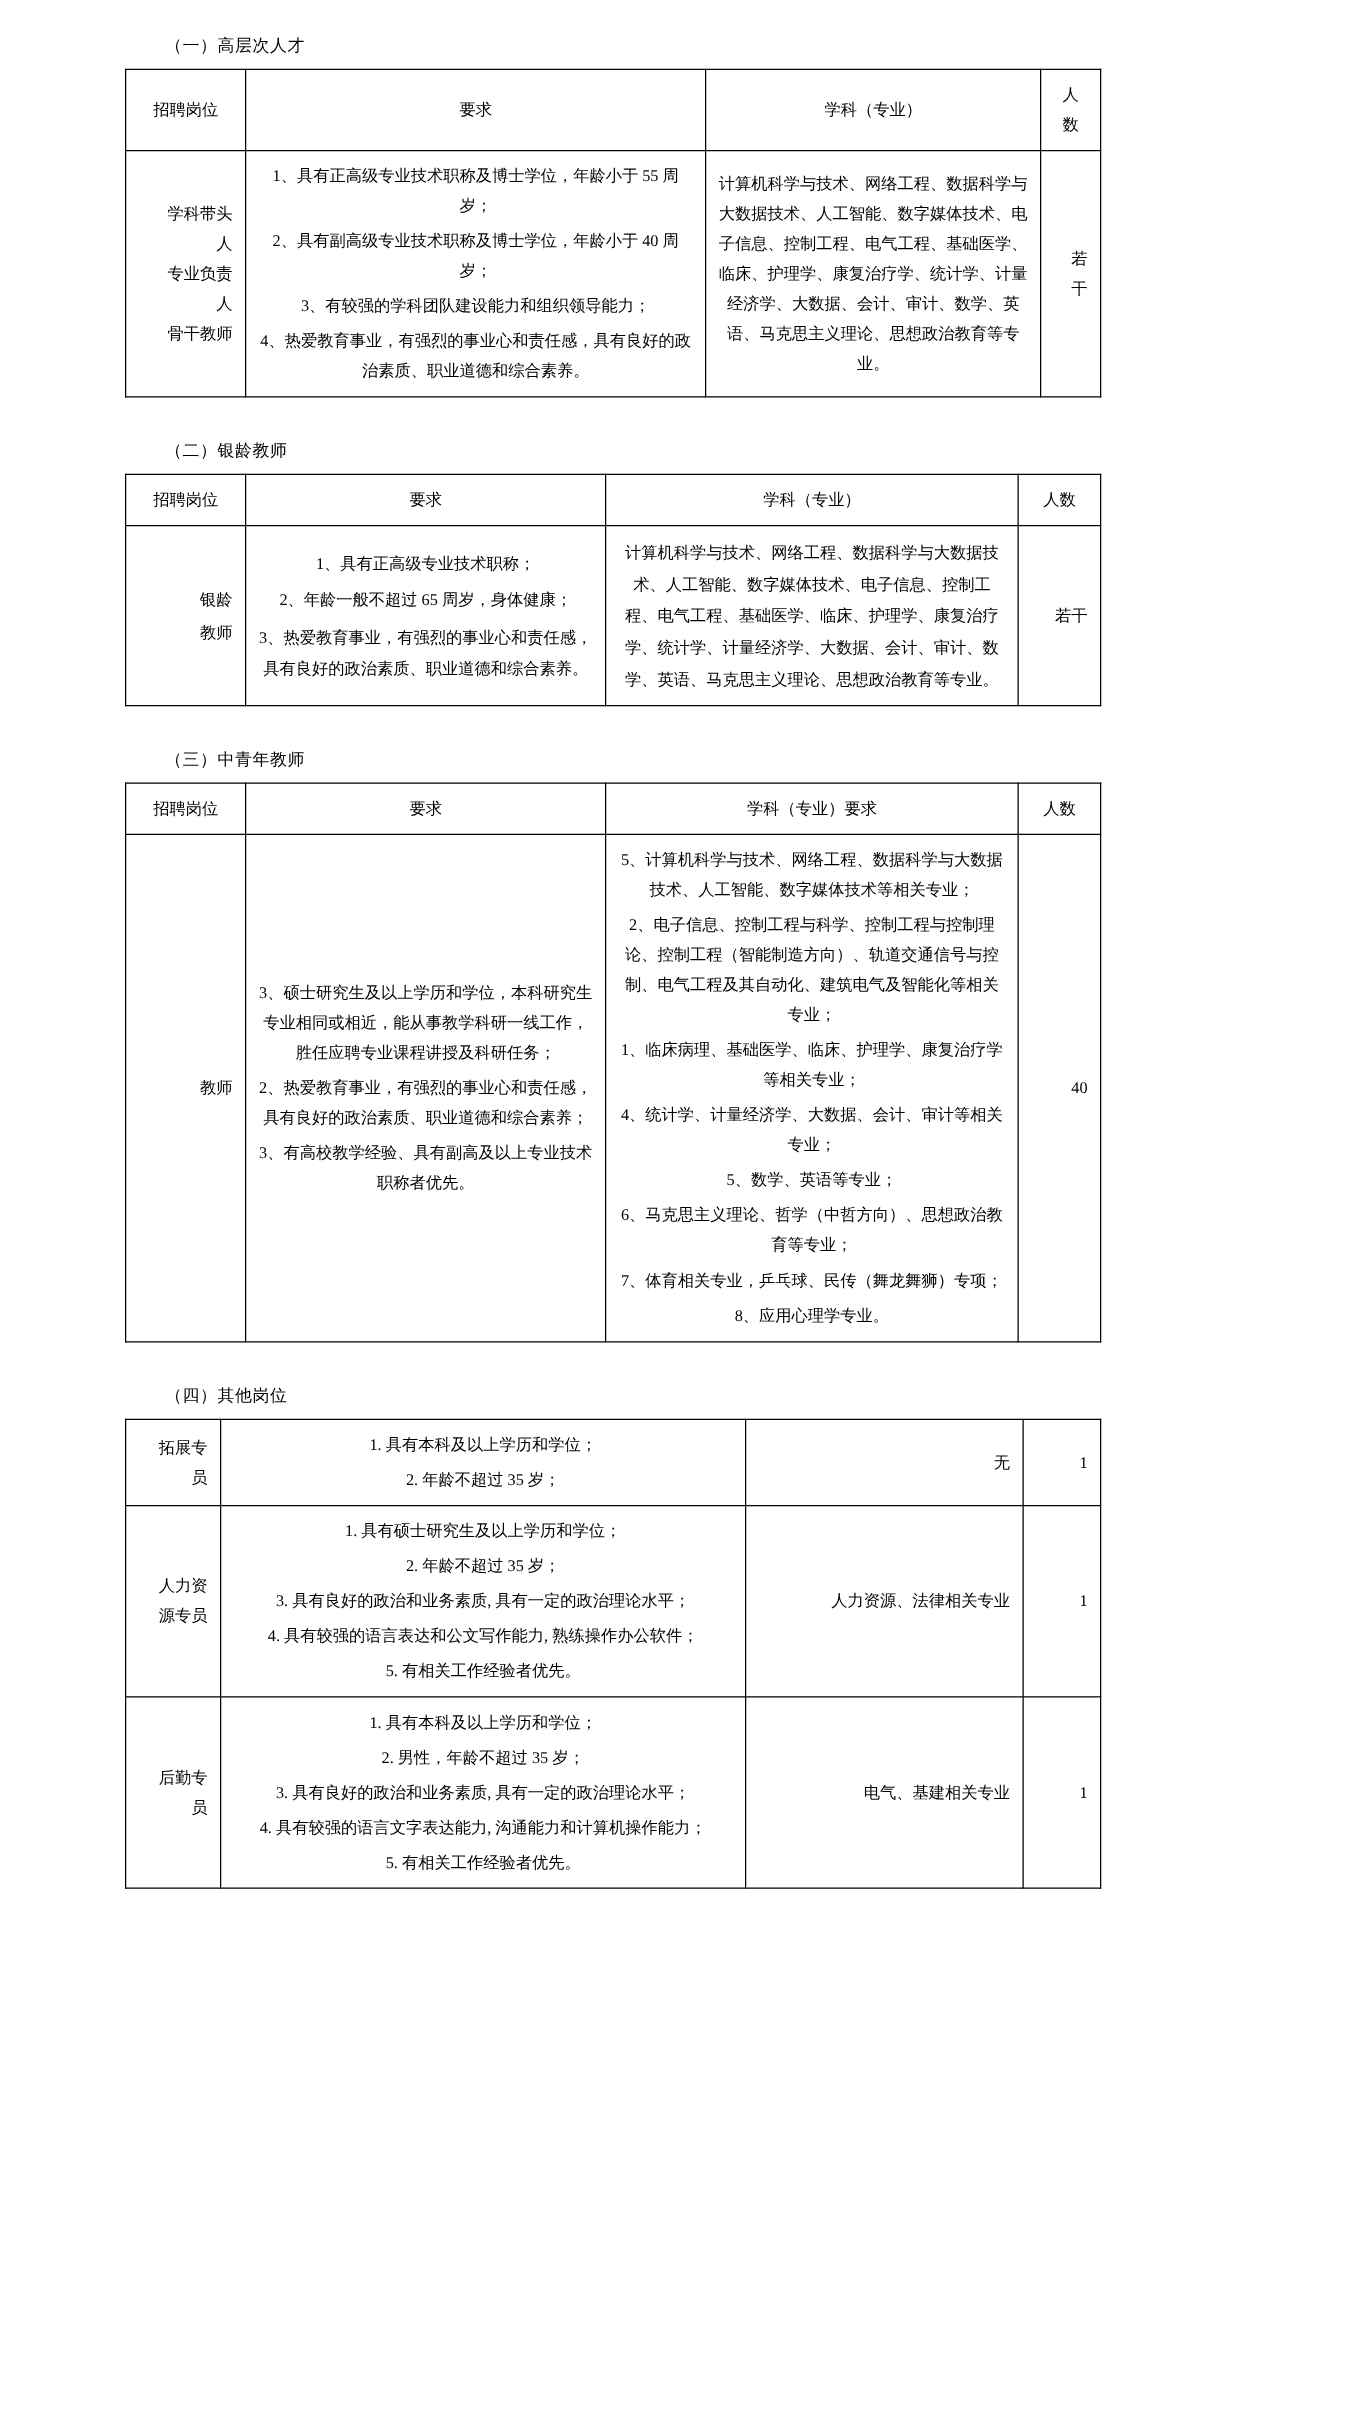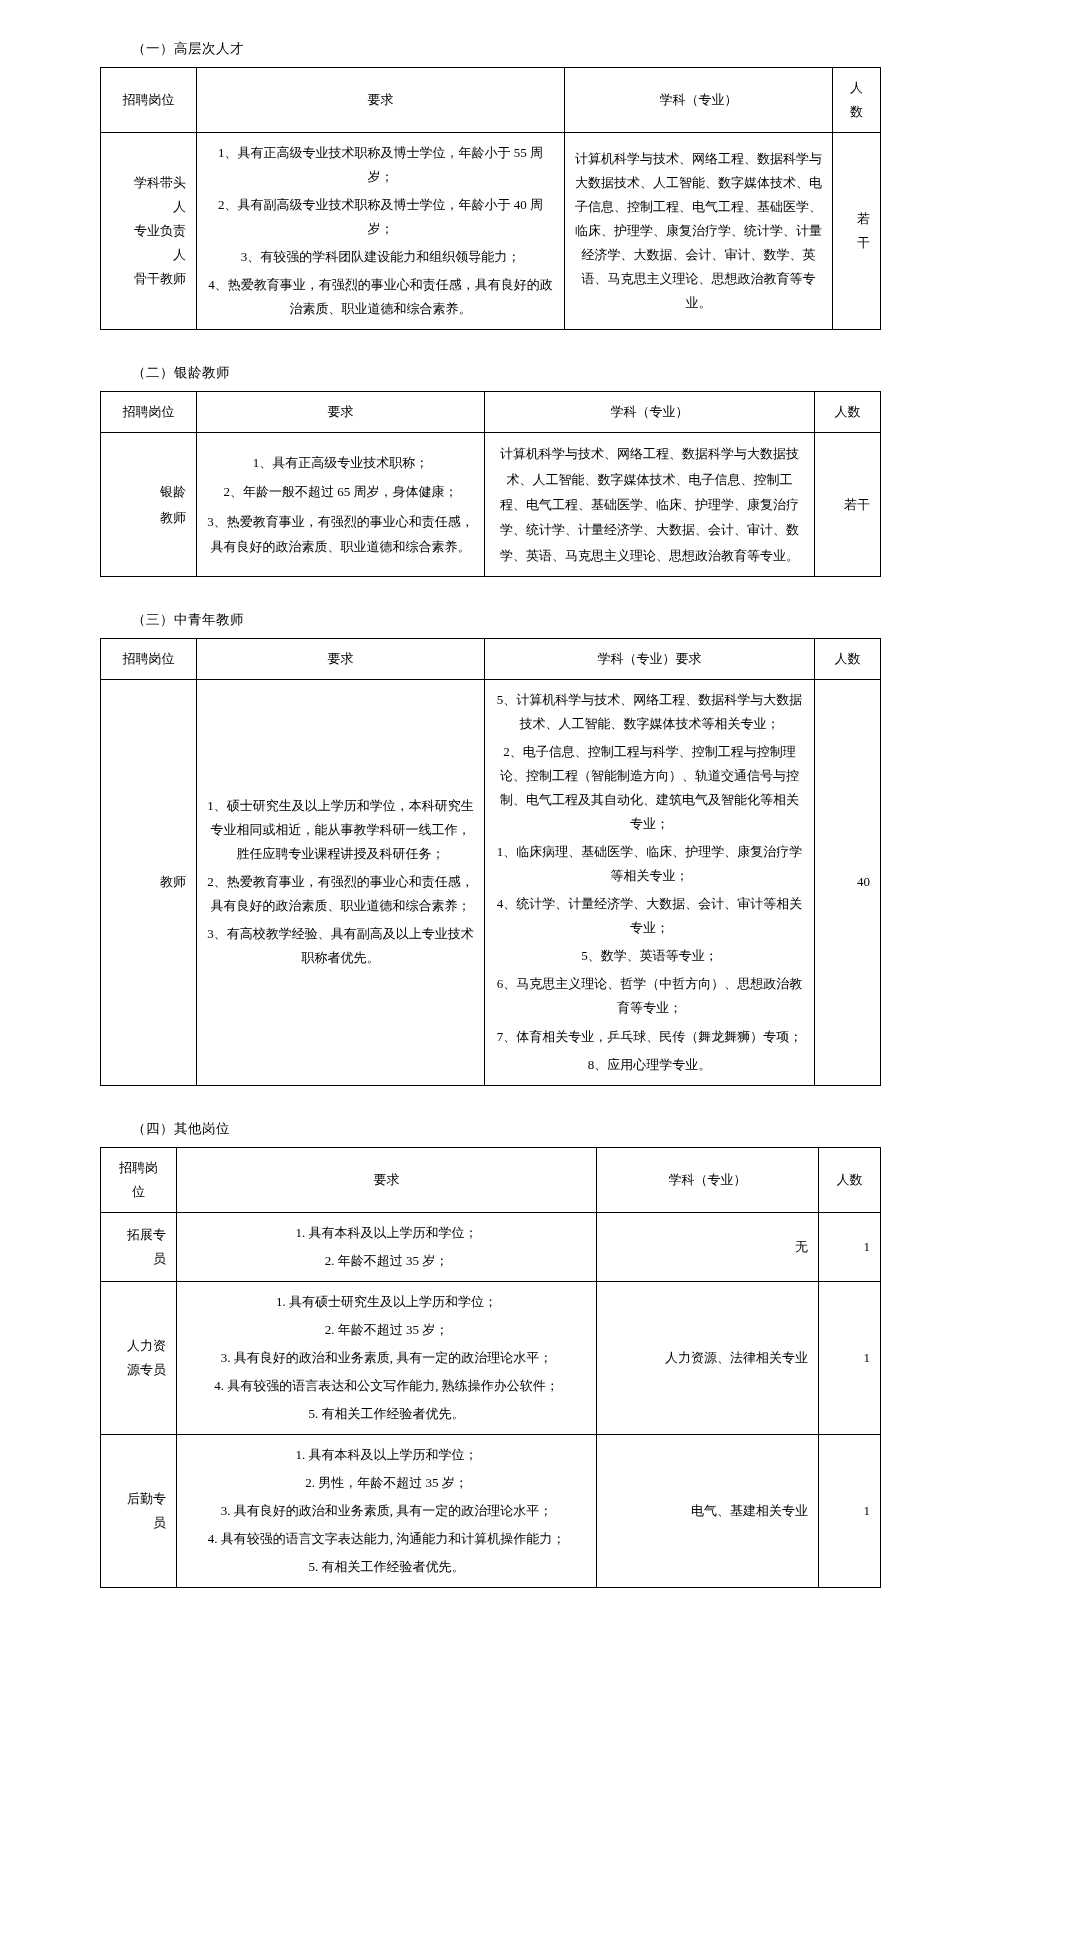--- a/index.html
+++ b/index.html
@@ -10,21 +10,21 @@
   body {
     width: 1080px;
     min-height: 1941px;
     font-family: "Liberation Serif", "DejaVu Serif", serif;
     color: #000000;
   }
   .page {
     width: 956px;
     min-height: 1941px;
     box-sizing: border-box;
-    padding: 40px 100px 40px 100px;
+    padding: 28px 100px 40px 100px;
     position: relative;
   }
   .section {
     margin-bottom: 34px;
   }
   .section-title {
     font-size: 13.5px;
     line-height: 1.4;
     margin: 0 0 8px 32px;
     letter-spacing: 0.5px;
@@ -161,21 +161,21 @@
       <tbody>
           <tr>
         <th class="hd">招聘岗位</th>
         <th class="hd">要求</th>
         <th class="hd">学科（专业）要求</th>
         <th class="hd">人数</th>
       </tr>
       <tr>
         <td class="center">教师</td>
         <td class="cellbody">
-          <p>1、硕士研究生及以上学历和学位，本科研究生专业相同或相近，能从事教学科研一线工作，胜任应聘专业课程讲授及科研任务；</p>
+          <p>3、硕士研究生及以上学历和学位，本科研究生专业相同或相近，能从事教学科研一线工作，胜任应聘专业课程讲授及科研任务；</p>
           <p>2、热爱教育事业，有强烈的事业心和责任感，具有良好的政治素质、职业道德和综合素养；</p>
           <p>3、有高校教学经验、具有副高及以上专业技术职称者优先。</p>
         </td>
         <td class="cellbody">
           <p>5、计算机科学与技术、网络工程、数据科学与大数据技术、人工智能、数字媒体技术等相关专业；</p>
           <p>2、电子信息、控制工程与科学、控制工程与控制理论、控制工程（智能制造方向）、轨道交通信号与控制、电气工程及其自动化、建筑电气及智能化等相关专业；</p>
           <p>1、临床病理、基础医学、临床、护理学、康复治疗学等相关专业；</p>
           <p>4、统计学、计量经济学、大数据、会计、审计等相关专业；</p>
           <p>5、数学、英语等专业；</p>
           <p>6、马克思主义理论、哲学（中哲方向）、思想政治教育等专业；</p>
@@ -191,29 +191,20 @@
   <div class="section">
     <div class="section-title">（四）其他岗位</div>
     <table class="doc">
       <colgroup>
         <col style="width:76px">
         <col style="width:420px">
         <col style="width:222px">
         <col style="width:62px">
       </colgroup>
       <tbody>
-          <tr>
-        <th class="hd">
-          <div>招聘岗</div>
-          <div>位</div>
-        </th>
-        <th class="hd">要求</th>
-        <th class="hd">学科（专业）</th>
-        <th class="hd">人数</th>
-      </tr>
 
       <tr>
         <td class="center vert-label">
           <div>拓展专</div>
           <div>员</div>
         </td>
         <td class="cellbody">
           <p>1. 具有本科及以上学历和学位；</p>
           <p>2. 年龄不超过 35 岁；</p>
         </td>

